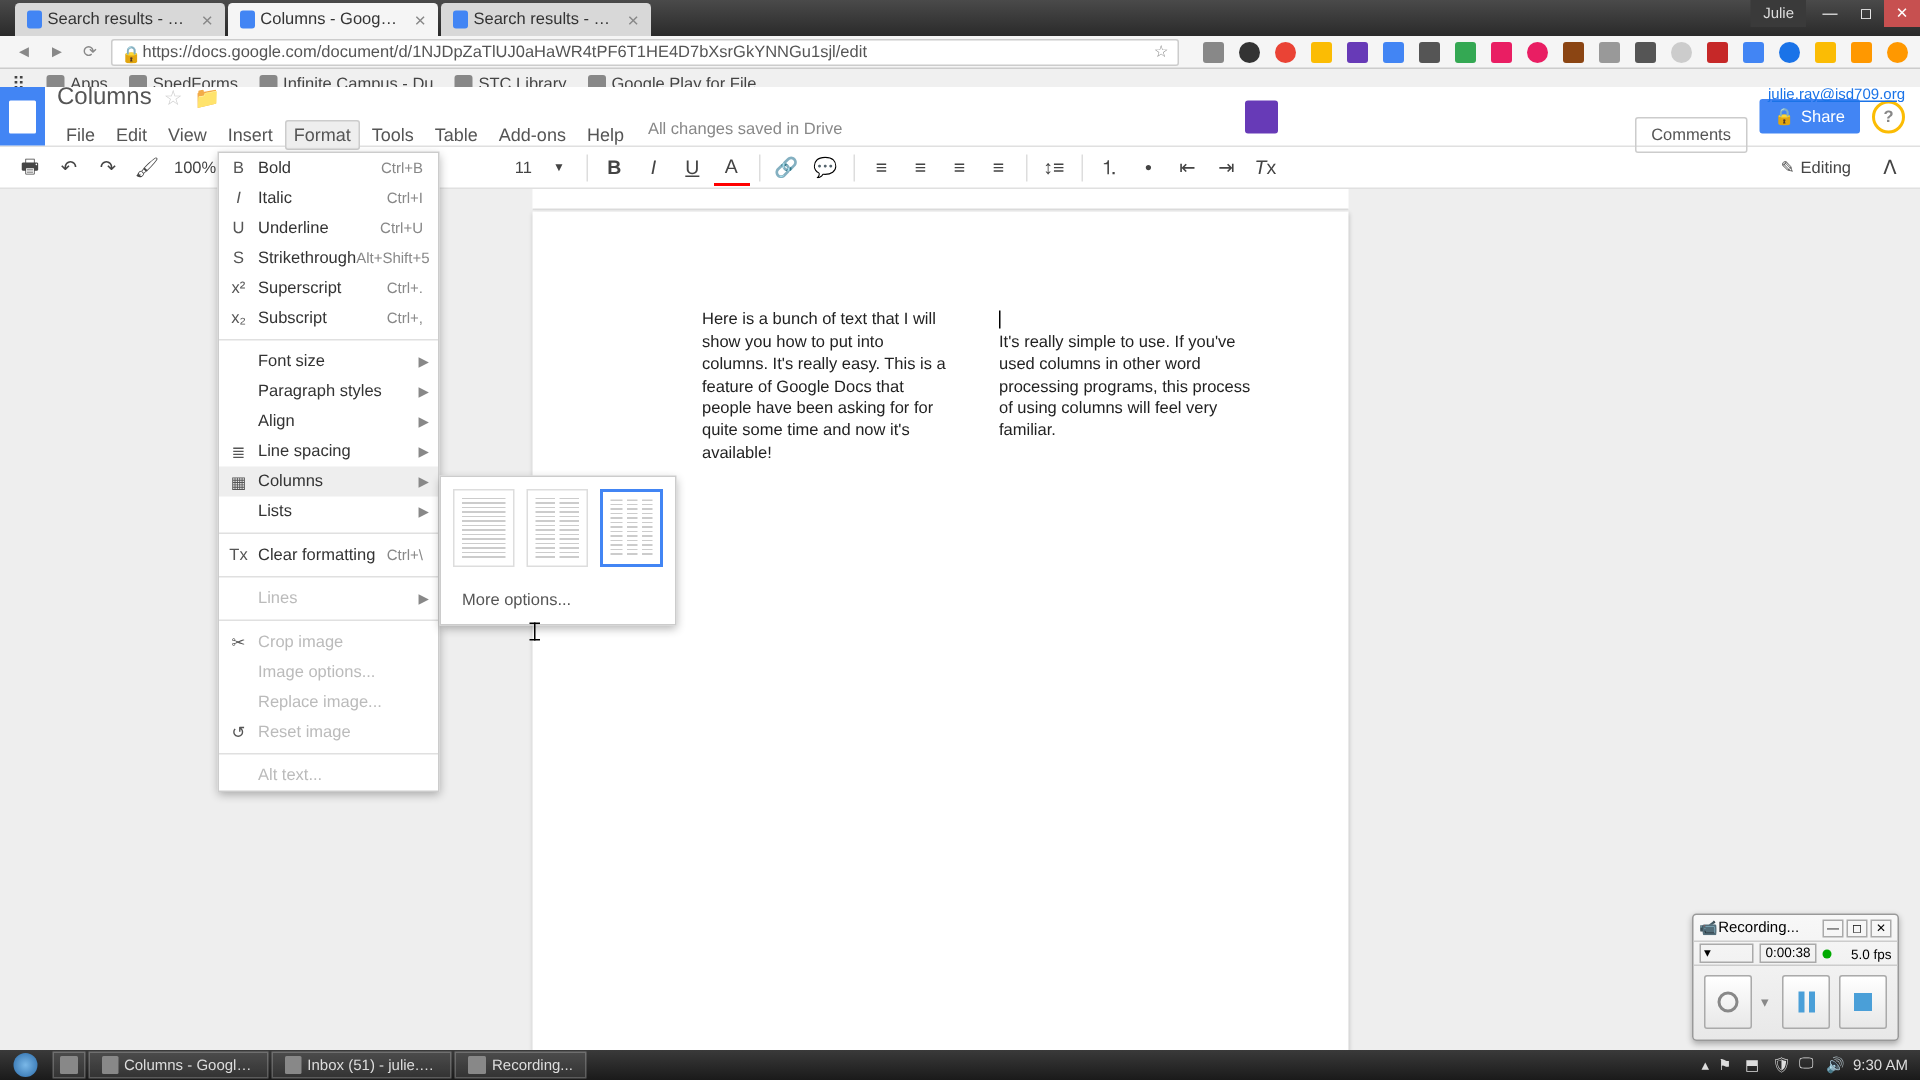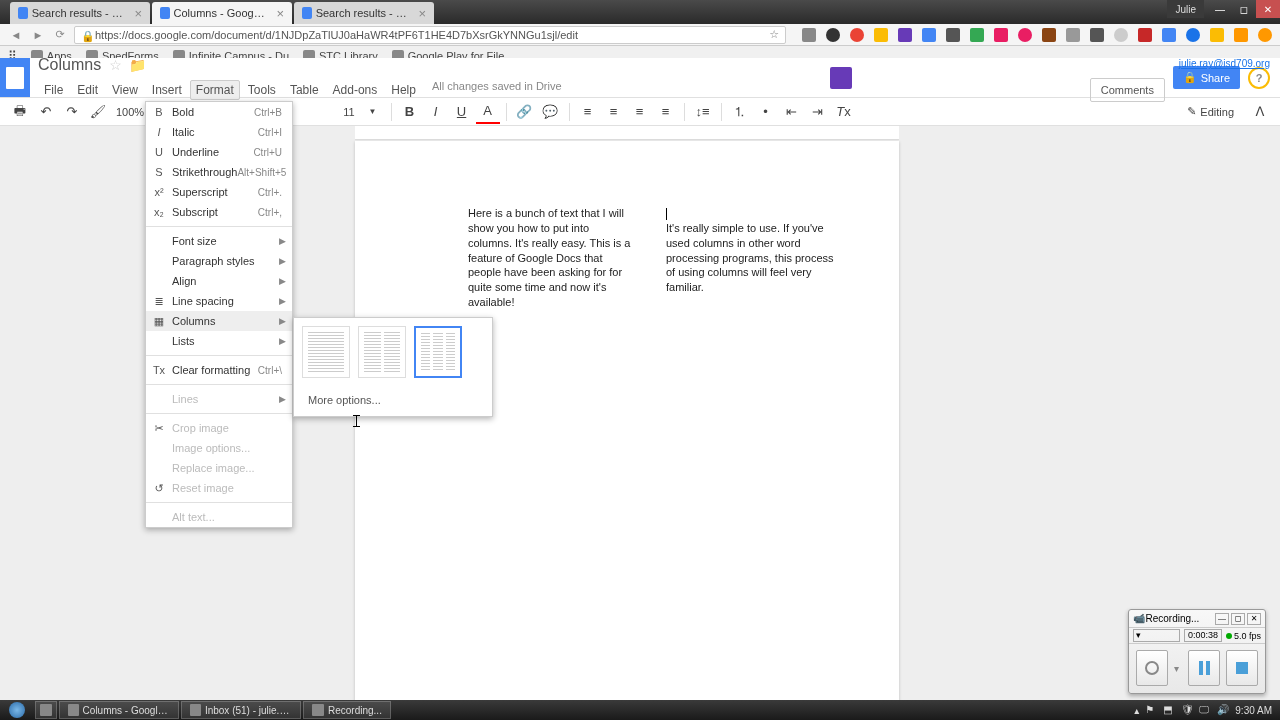--- a/index.html
+++ b/index.html
@@ -69,40 +69,40 @@
 .format-menu { position: absolute; left: 145px; top: 101px; width: 148px; background: #fff; border: 1px solid #ccc; box-shadow: 0 2px 6px rgba(0,0,0,0.3); z-index: 100; }
 .fm-item { height: 20px; display: flex; align-items: center; padding: 0 10px 0 26px; font-size: 11px; color: #333; position: relative; cursor: pointer; }
 .fm-item.disabled { color: #bbb; }
 .fm-item.highlighted { background: #eee; }
 .fm-icon { position: absolute; left: 6px; width: 14px; text-align: center; color: #555; font-size: 11px; }
 .fm-shortcut { margin-left: auto; font-size: 10px; color: #888; }
 .fm-arrow { position: absolute; right: 6px; color: #888; font-size: 9px; }
 .fm-sep { height: 1px; background: #e0e0e0; margin: 4px 0; }
 
 
-.columns-submenu { position: absolute; left: 293px; top: 317px; width: 200px; background: #fff; border: 1px solid #ccc; box-shadow: 0 2px 6px rgba(0,0,0,0.3); z-index: 101; padding: 8px; }
+.columns-submenu { position: absolute; left: 293px; top: 317px; width: 158px; background: #fff; border: 1px solid #ccc; box-shadow: 0 2px 6px rgba(0,0,0,0.3); z-index: 101; padding: 8px; }
 .col-opts { display: flex; gap: 8px; }
 .col-opt { width: 48px; height: 52px; border: 1px solid #ddd; cursor: pointer; padding: 5px; display: flex; gap: 3px; }
 .col-opt.selected { border: 2px solid #4285f4; }
 .col-opt .cbar { flex: 1; background: repeating-linear-gradient(#ccc, #ccc 1px, #fff 1px, #fff 3px); }
 .more-options { margin-top: 14px; font-size: 11px; color: #555; padding: 2px 6px; cursor: pointer; }
 .text-cursor { position: absolute; left: 356px; top: 415px; width: 1px; height: 12px; background: #000; z-index: 102;}
 .text-cursor::before, .text-cursor::after { content: ''; position: absolute; left: -3px; width: 7px; height: 1px; background: #000; }
 .text-cursor::before { top: 0; }
 .text-cursor::after { bottom: 0; }
 
 
 .recording-widget { position: absolute; right: 14px; bottom: 26px; width: 138px; height: 85px; background: linear-gradient(#f8f8f8,#e8e8e8); border: 1px solid #999; border-radius: 3px; box-shadow: 0 2px 4px rgba(0,0,0,0.3); font-size: 10px; }
 .rw-title { height: 18px; display: flex; align-items: center; padding: 0 4px; border-bottom: 1px solid #ccc; }
 .rw-title-text { flex: 1; }
 .rw-winbtn { width: 14px; height: 12px; border: 1px solid #aaa; margin-left: 2px; font-size: 8px; text-align: center; line-height: 10px; cursor: pointer;}
 .rw-stats { height: 16px; display: flex; align-items: center; padding: 0 4px; gap: 4px; border-bottom: 1px solid #ccc; }
 .rw-drop { border: 1px solid #aaa; padding: 0 2px; height: 13px; font-size: 9px; flex: 1;}
 .rw-time { border: 1px solid #aaa; padding: 0 3px; height: 13px; font-size: 9px; }
-.rw-fps { font-size: 9px; display: flex; align-items: center; gap: 2px; }
+.rw-fps { font-size: 9px; display: flex; align-items: center; gap: 13px; }
 .rw-dot { width: 6px; height: 6px; background: #0a0; border-radius: 50%; }
 .rw-controls { display: flex; justify-content: space-around; align-items: center; height: 48px; padding: 4px; }
 .rw-btn { width: 32px; height: 36px; border: 1px solid #aaa; border-radius: 2px; background: linear-gradient(#fff,#e8e8e8); display: flex; align-items: center; justify-content: center; cursor: pointer; }
 .rw-rec { width: 14px; height: 14px; border-radius: 50%; border: 2px solid #888; }
 .rw-pause { display: flex; gap: 3px; }
 .rw-pause div { width: 4px; height: 14px; background: #4a9fd8; }
 .rw-stop { width: 12px; height: 12px; background: #4a9fd8; }
 
 
 .taskbar { position: absolute; bottom: 0; left: 0; right: 0; height: 20px; background: linear-gradient(#3a3a3a, #1a1a1a); display: flex; align-items: center; }

